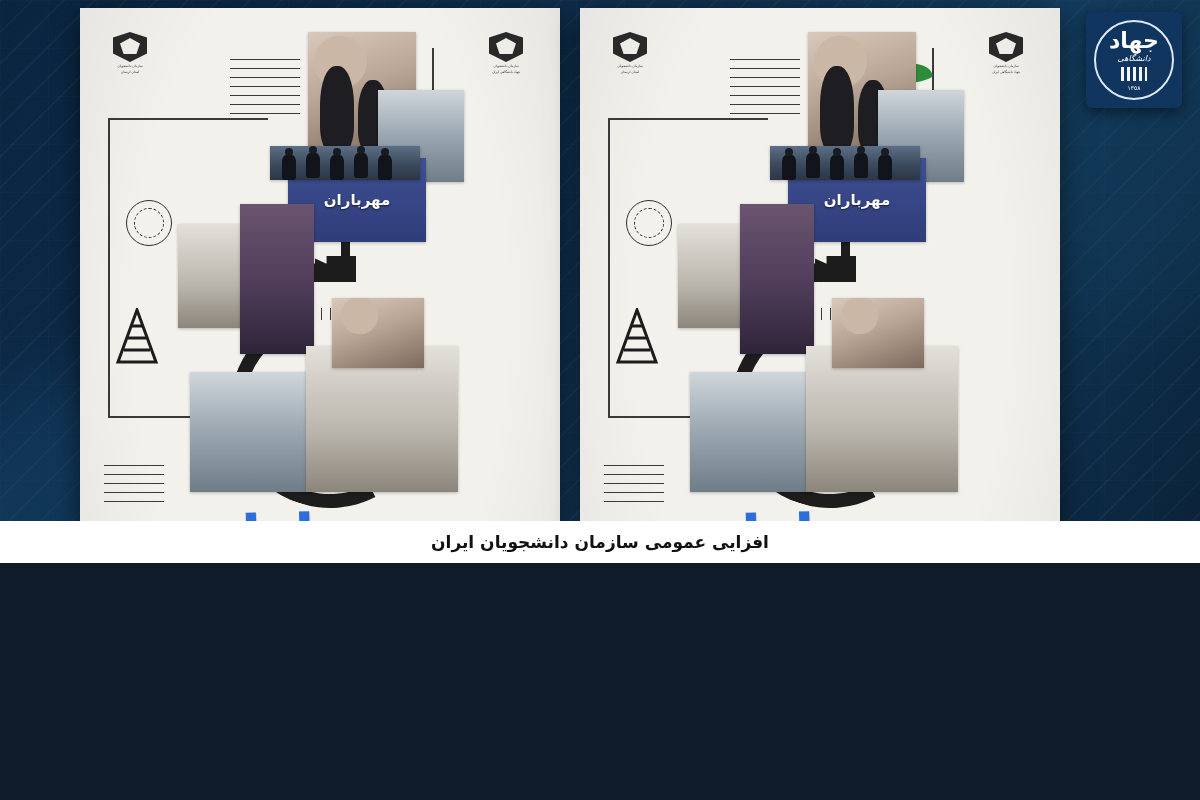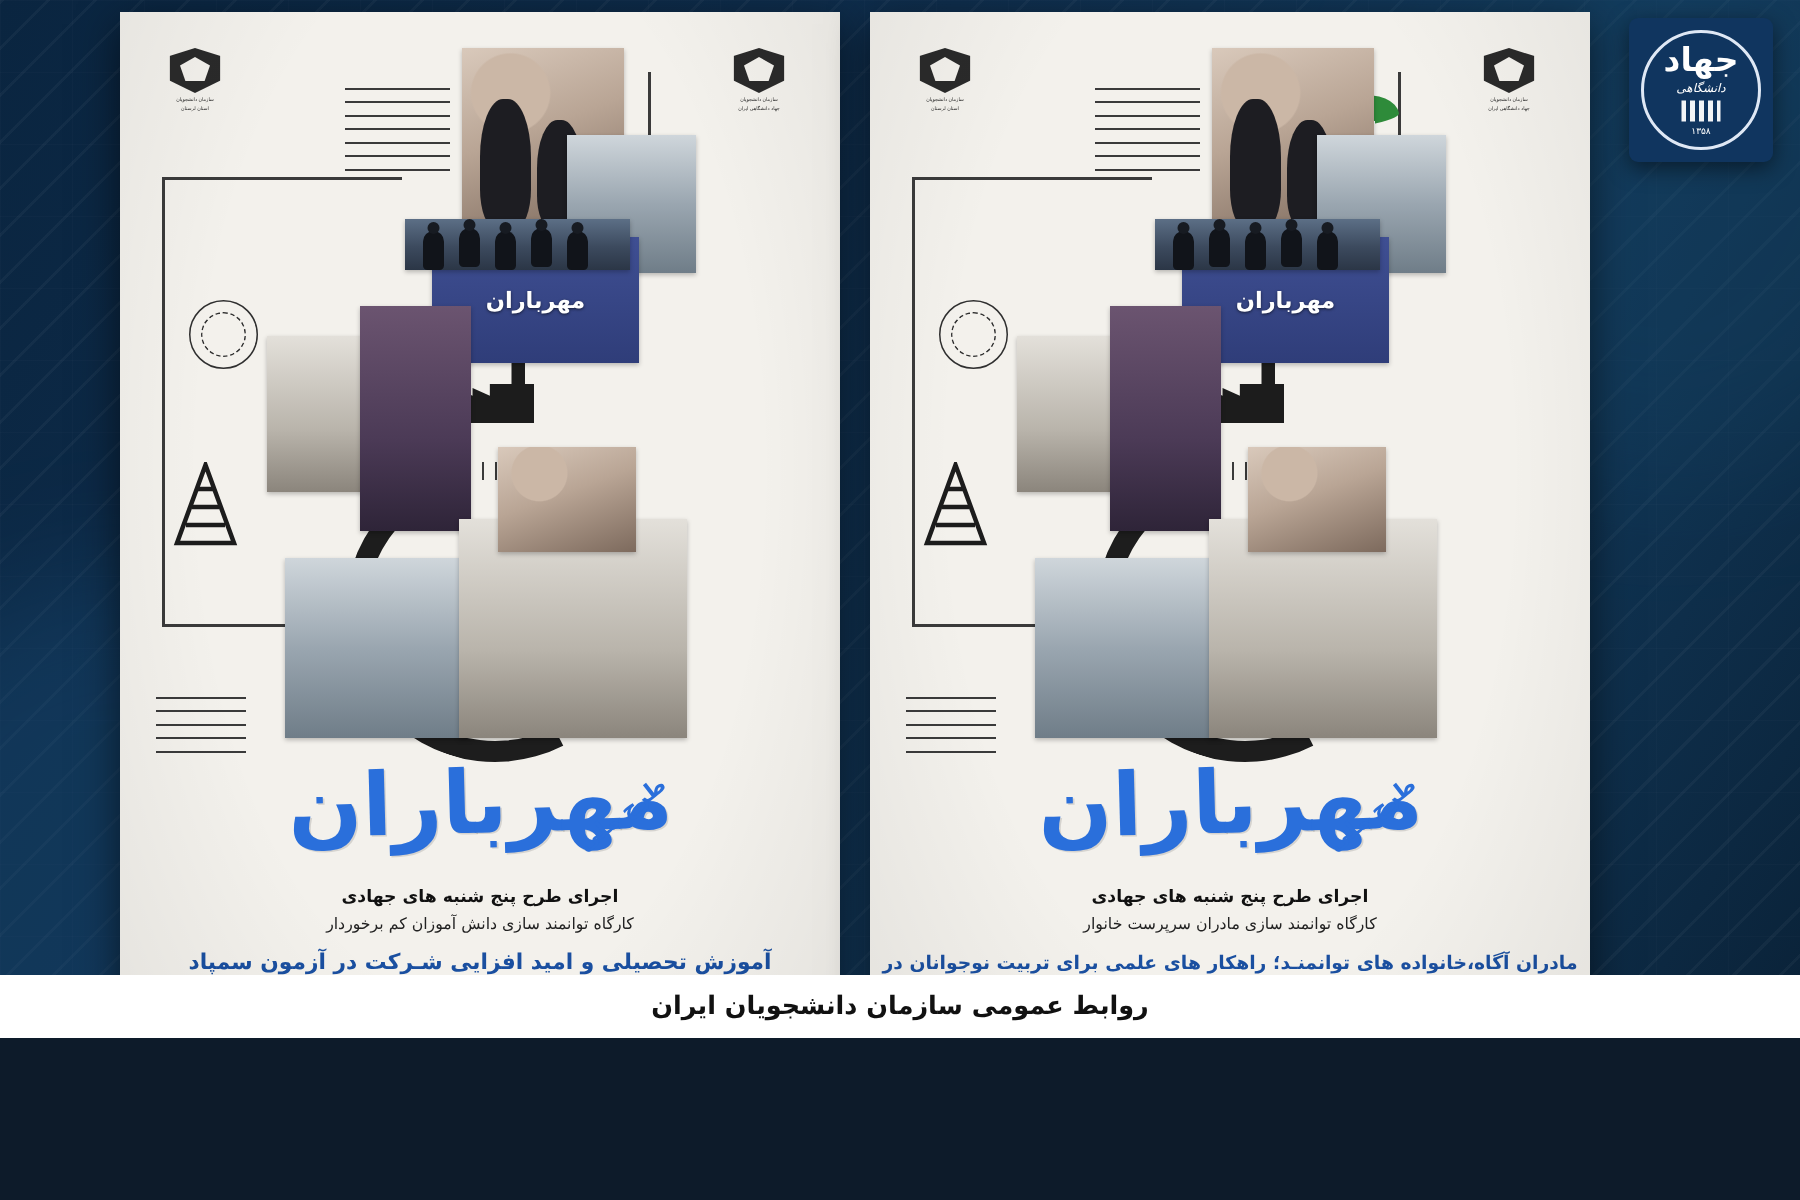--- a/index.html
+++ b/index.html
@@ -4,21 +4,21 @@
 <style>
   * { box-sizing: border-box; margin: 0; padding: 0; }
   html, body {
     width: 1200px; height: 800px;
     background: #0d1b2a;
     font-family: "DejaVu Sans", "Liberation Sans", sans-serif;
     overflow: hidden;
   }
   .stage {
     position: relative;
-    width: 1200px; height: 692px;
+    width: 1200px; height: 563px;
     background:
       repeating-linear-gradient(135deg, rgba(255,255,255,0.035) 0px, rgba(255,255,255,0.035) 2px, transparent 2px, transparent 22px),
       linear-gradient(120deg, #0a2540 0%, #0f2e4d 40%, #123a5c 70%, #0a2238 100%);
     overflow: hidden;
   }
   
   .bg-grid {
     position: absolute; inset: 0;
     background-image:
       linear-gradient(rgba(255,255,255,0.04) 1px, transparent 1px),
@@ -438,15 +438,15 @@
   <div class="corner-logo">
     <div class="ring">
       <div class="ar">جهاد</div>
       <div class="sub">دانشگاهی</div>
       <div class="gear"></div>
       <div class="yr">۱۳۵۸</div>
     </div>
   </div>
 
   <div class="footer">
-    <div class="txt">روابط عمومی سازمان دانشجویان ایران</div>
+    <div class="txt">افزایی عمومی سازمان دانشجویان ایران</div>
   </div>
 </div>
 
 </body></html>

